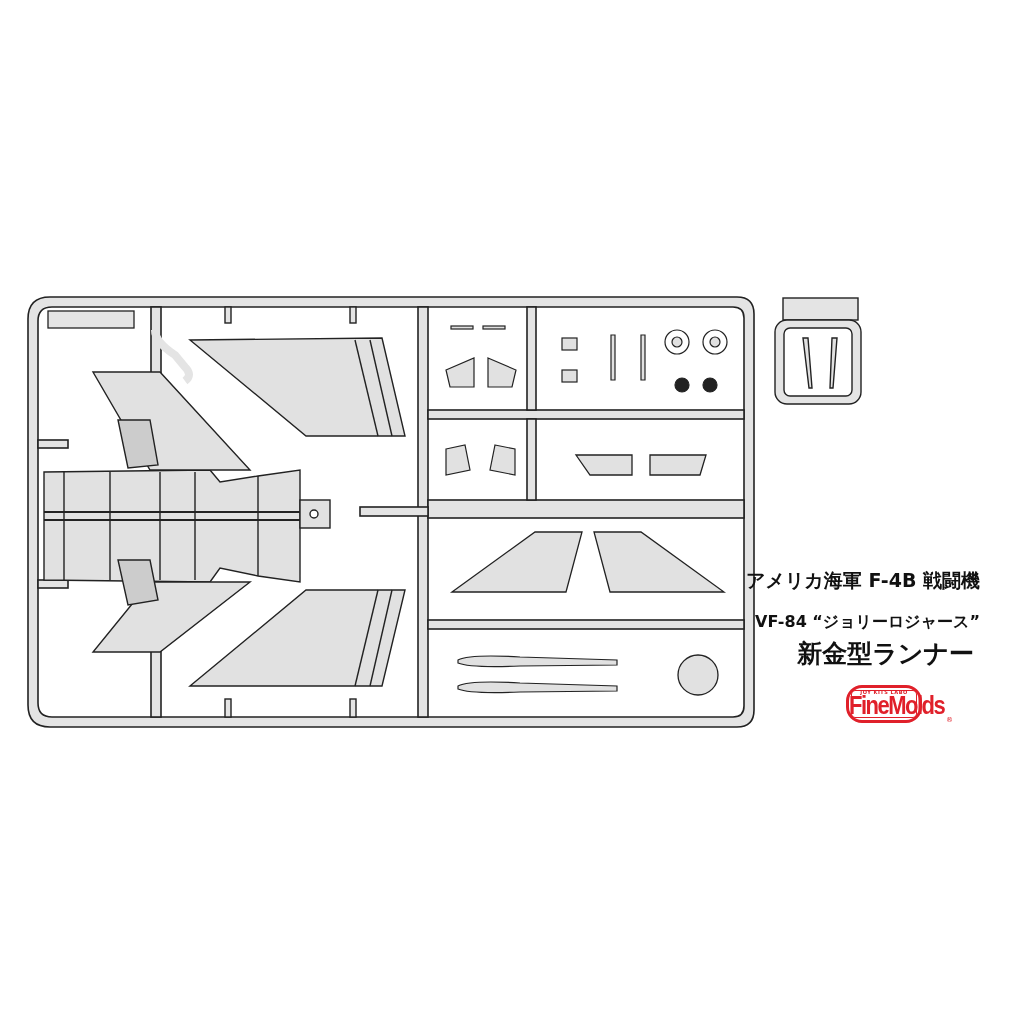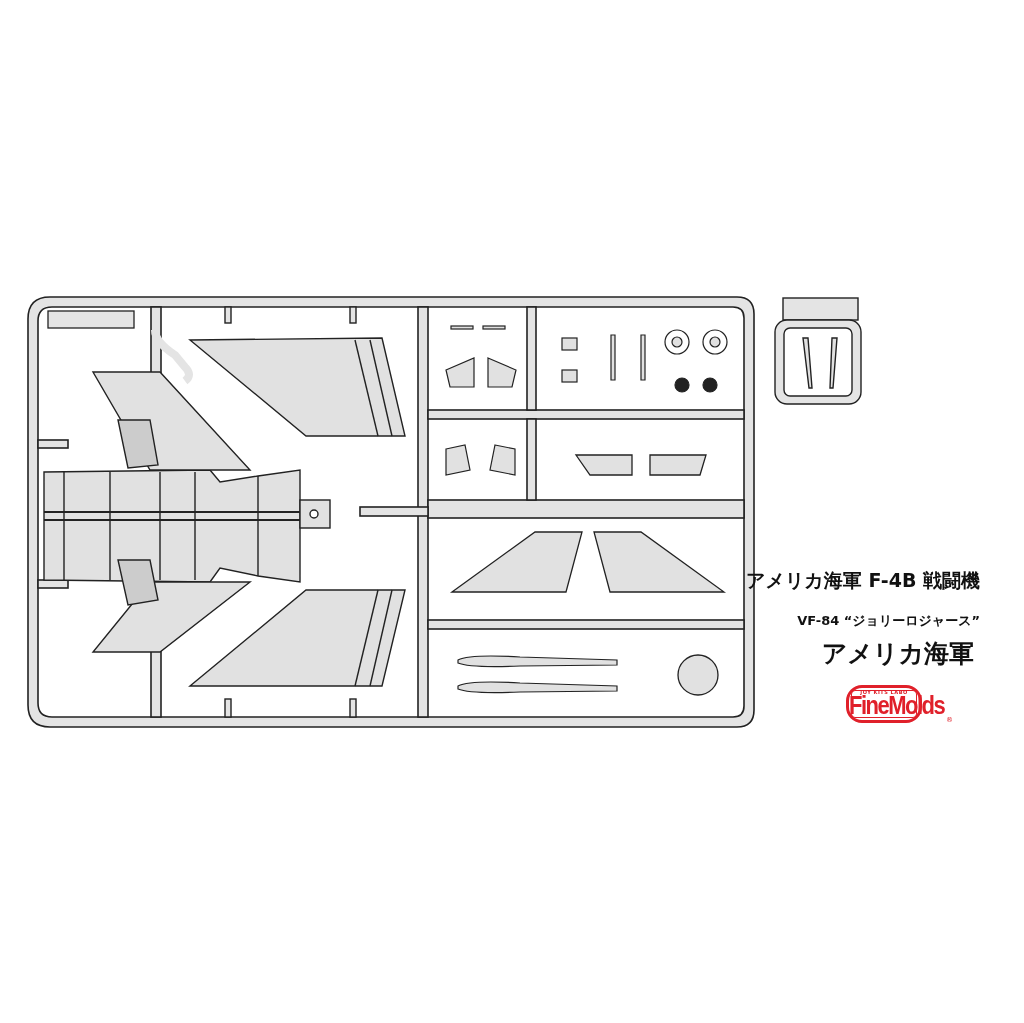--- a/index.html
+++ b/index.html
@@ -1,20 +1,20 @@
 <!DOCTYPE html>
 <html><head>
 <meta charset="utf-8">
 <style>
   html, body { margin: 0; padding: 0; background: #ffffff; }
   body { width: 1024px; height: 1023px; position: relative; overflow: hidden; font-family: "DejaVu Sans", sans-serif; }
   #runner-svg { position: absolute; left: 0; top: 0; }
   .caption { position: absolute; right: 36px; text-align: center; color: #111; font-weight: bold; white-space: nowrap; }
   #cap1 { top: 568px; font-size: 19px; right: 44px; }
-  #cap2 { top: 612px; font-size: 13px; right: 44px; margin-left: 11px; }
+  #cap2 { top: 612px; font-size: 16px; right: 44px; margin-left: 11px; }
   #cap3 { top: 637px; font-size: 25px; right: 50px; }
   .logo { position: absolute; left: 846px; top: 685px; width: 76px; height: 38px; border: 3px solid #e0202a; border-radius: 16px; background:#fff; box-sizing: border-box; padding-left: 16px; }
   .logo-inner { position:absolute; left:2px; top:2px; right:2px; bottom:2px; border:1.5px solid #e0202a; border-radius:4px; }
   .logo-tag { position:absolute; left:0; right:0; top:1px; text-align:center; font-size:5px; color:#e0202a; font-weight:bold; letter-spacing:0.5px; }
   .logo-text { position:absolute; left:0; right:0; top:5px; text-align:center; font-size:22px; line-height:26px; color:#e0202a; font-weight:bold; font-family:"Liberation Sans", sans-serif; letter-spacing:-1.5px; transform: scaleY(1.15); }
   .logo-reg { position:absolute; left:946px; top:716px; font-size:7px; color:#e0202a; }
 </style>
 </head>
 <body>
 
@@ -128,20 +128,20 @@
     <rect x="783" y="298" width="75" height="22"></rect>
     <rect x="775" y="320" width="86" height="84" rx="12"></rect>
     <rect x="784" y="328" width="68" height="68" rx="6" fill="#fff"></rect>
     <path d="M803 338 l5 0 l4 50 l-3 0 z" fill="#e1e1e1"></path>
     <path d="M832 338 l5 0 l-4 50 l-3 0 z" fill="#e1e1e1"></path>
   </g>
 </svg>
 
 <div class="caption" id="cap1">アメリカ海軍 F-4B 戦闘機</div>
 <div class="caption" id="cap2">VF-84 “ジョリーロジャース”</div>
-<div class="caption" id="cap3">アメリカ海軍</div>
+<div class="caption" id="cap3">新金型ランナー</div>
 
 <div class="logo">
   <div class="logo-inner"></div>
   <div class="logo-tag">JOY KITS LABO</div>
   <div class="logo-text">FineMolds</div>
 </div>
 <div class="logo-reg">®</div>
 
 </body></html>

